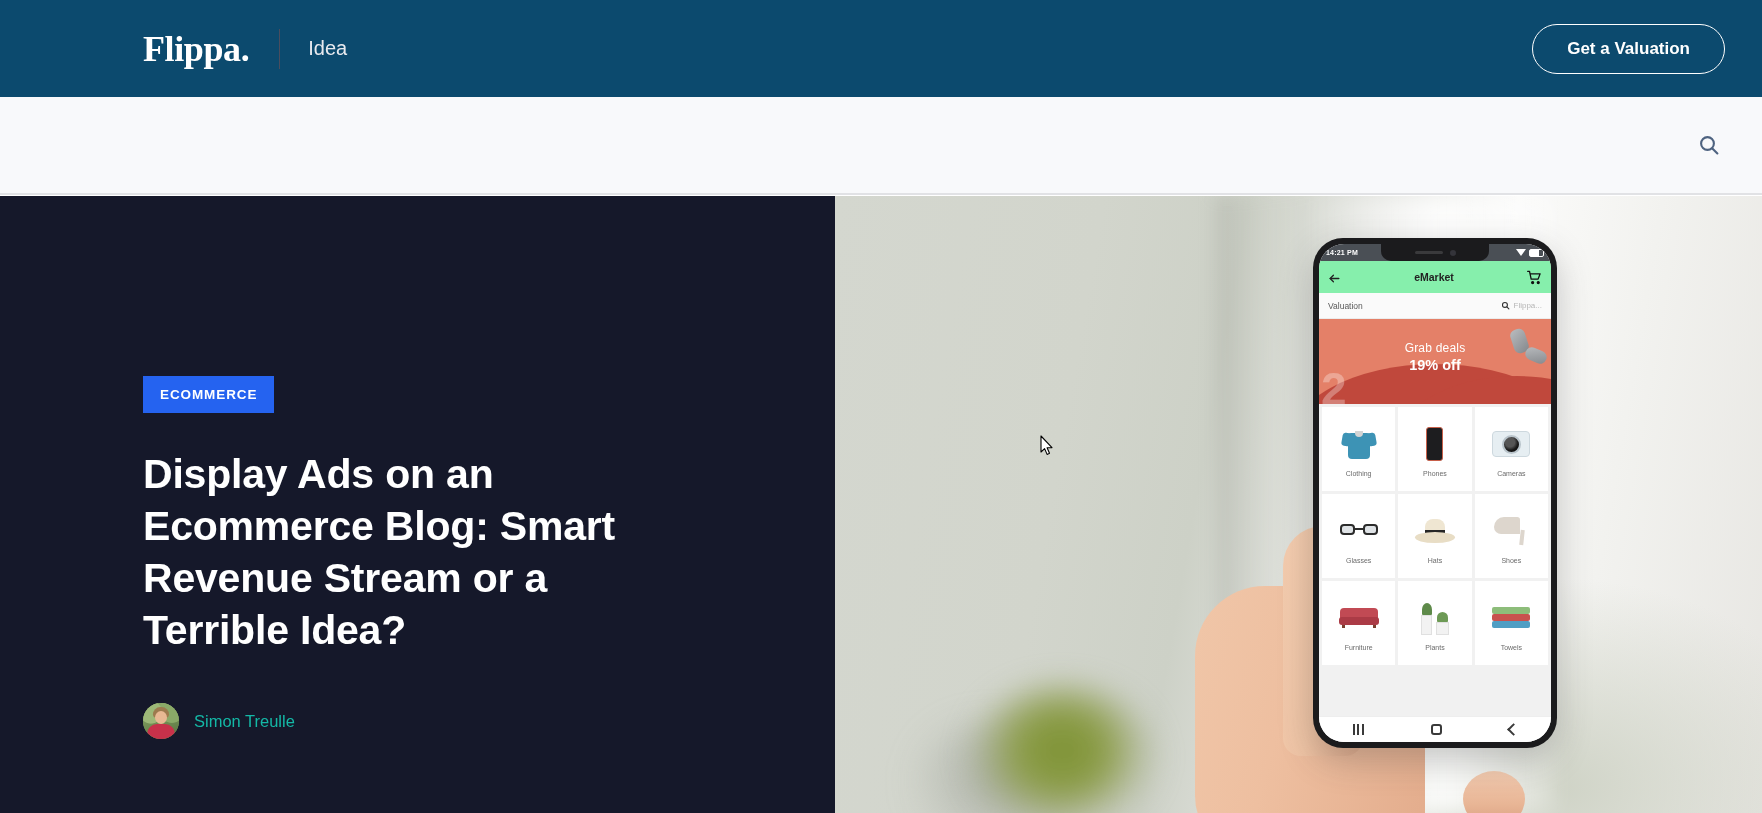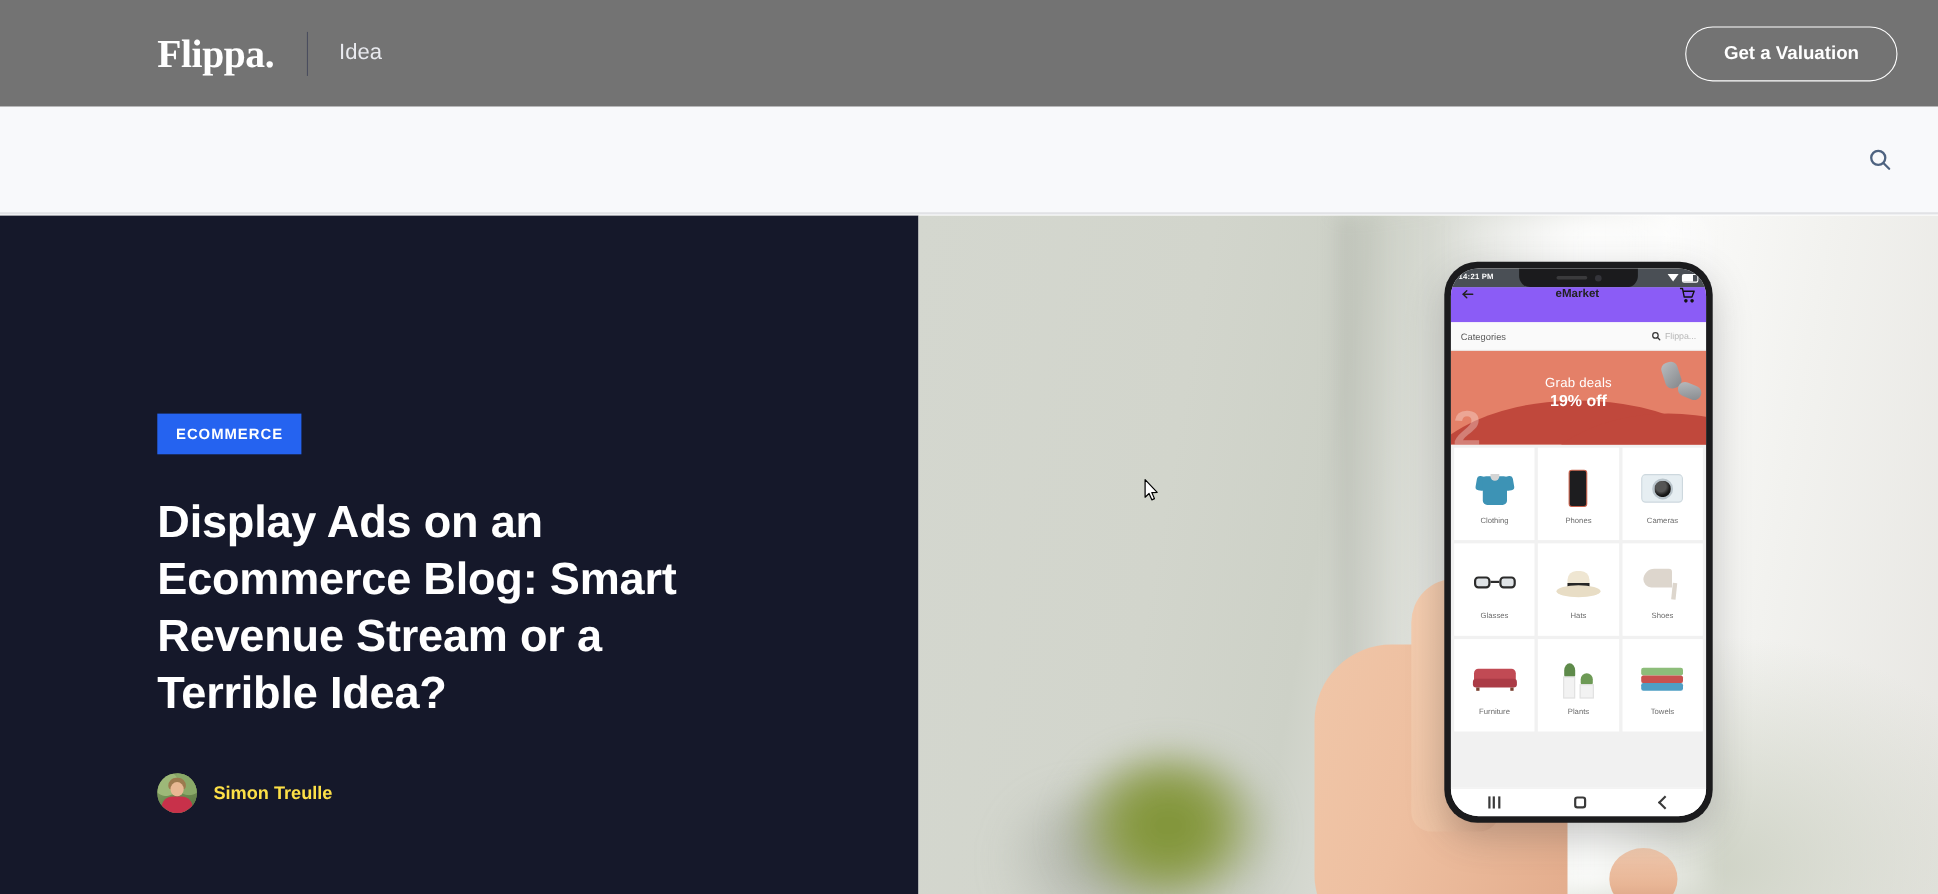--- a/index.html
+++ b/index.html
@@ -11,21 +11,21 @@
     background: #ffffff;
     font-family: "Liberation Sans", sans-serif;
     -webkit-font-smoothing: antialiased;
   }
   .page { position: relative; width: 1762px; height: 813px; overflow: hidden; }
 
   
   .topbar {
     position: absolute; top: 0; left: 0;
     width: 1762px; height: 97px;
-    background: #737373;
+    background: #0c4a6e;
     display: flex; align-items: center;
   }
   .brand-wrap {
     display: flex; align-items: center;
     margin-left: 143px;
   }
   .brand-logo {
     font-family: "Liberation Serif", serif;
     font-weight: bold;
     font-size: 36px;
@@ -172,22 +172,22 @@
   }
   .avatar .av-shirt {
     position: absolute;
     left: 4px; bottom: 0;
     width: 28px; height: 15px;
     border-radius: 10px 10px 0 0;
     background: #c8314a;
   }
   .byline-name {
     font-size: 16.5px;
-    font-weight: 700;
-    color: #fde047;
+    font-weight: 400;
+    color: #14b8a6;
   }
 
   
   .hero-right {
     position: relative;
     width: 927px; height: 617px;
     flex: 0 0 927px;
     overflow: hidden;
     background:
       radial-gradient(ellipse 420px 300px at 78% 96%, #cfd3c6 0%, rgba(207,211,198,0) 70%),
@@ -312,23 +312,23 @@
     background: #1b1b1d;
     border-radius: 0 0 10px 10px;
     display: flex; align-items: center; justify-content: center; gap: 7px;
     z-index: 5;
   }
   .notch-speaker { width: 28px; height: 3px; background: #3a3a3c; border-radius: 2px; }
   .notch-cam { width: 6px; height: 6px; border-radius: 50%; background: #34343a; }
 
   .phone-appbar {
     height: 32px;
-    display: flex; 
+    display: flex; align-items: center;
     padding: 0 9px;
-    background: #8b5cf6;
+    background: #86efac;
     flex: 0 0 32px;
   }
   .appbar-title {
     flex: 1; text-align: center;
     font-size: 10.5px; font-weight: 700; color: #222222;
   }
   .icon-back { width: 13px; height: 13px; }
   .icon-cart { width: 15px; height: 15px; }
 
   .phone-searchrow {
@@ -559,21 +559,21 @@
             <span class="icon-cart">
               <svg width="15" height="15" viewBox="0 0 24 24" fill="none" stroke="#111" stroke-width="2" stroke-linecap="round" stroke-linejoin="round">
                 <circle cx="9" cy="20" r="1.6" fill="#111"></circle>
                   <circle cx="18" cy="20" r="1.6" fill="#111"></circle>
                 <path d="M1 2h3l2.6 12.4h11.2L21 6H5.2"></path>
               </svg>
             </span>
           </div>
 
           <div class="phone-searchrow">
-            <span class="cat-label">Categories</span>
+            <span class="cat-label">Valuation</span>
             <span class="search-box">
               <svg width="9" height="9" viewBox="0 0 24 24" fill="none" stroke="#333" stroke-width="3" stroke-linecap="round">
                 <circle cx="10.5" cy="10.5" r="6.6"></circle>
                   <line x1="15.6" y1="15.6" x2="21" y2="21"></line>
               </svg>
               <span class="search-ph">Flippa...</span>
             </span>
           </div>
 
           <div class="promo">

